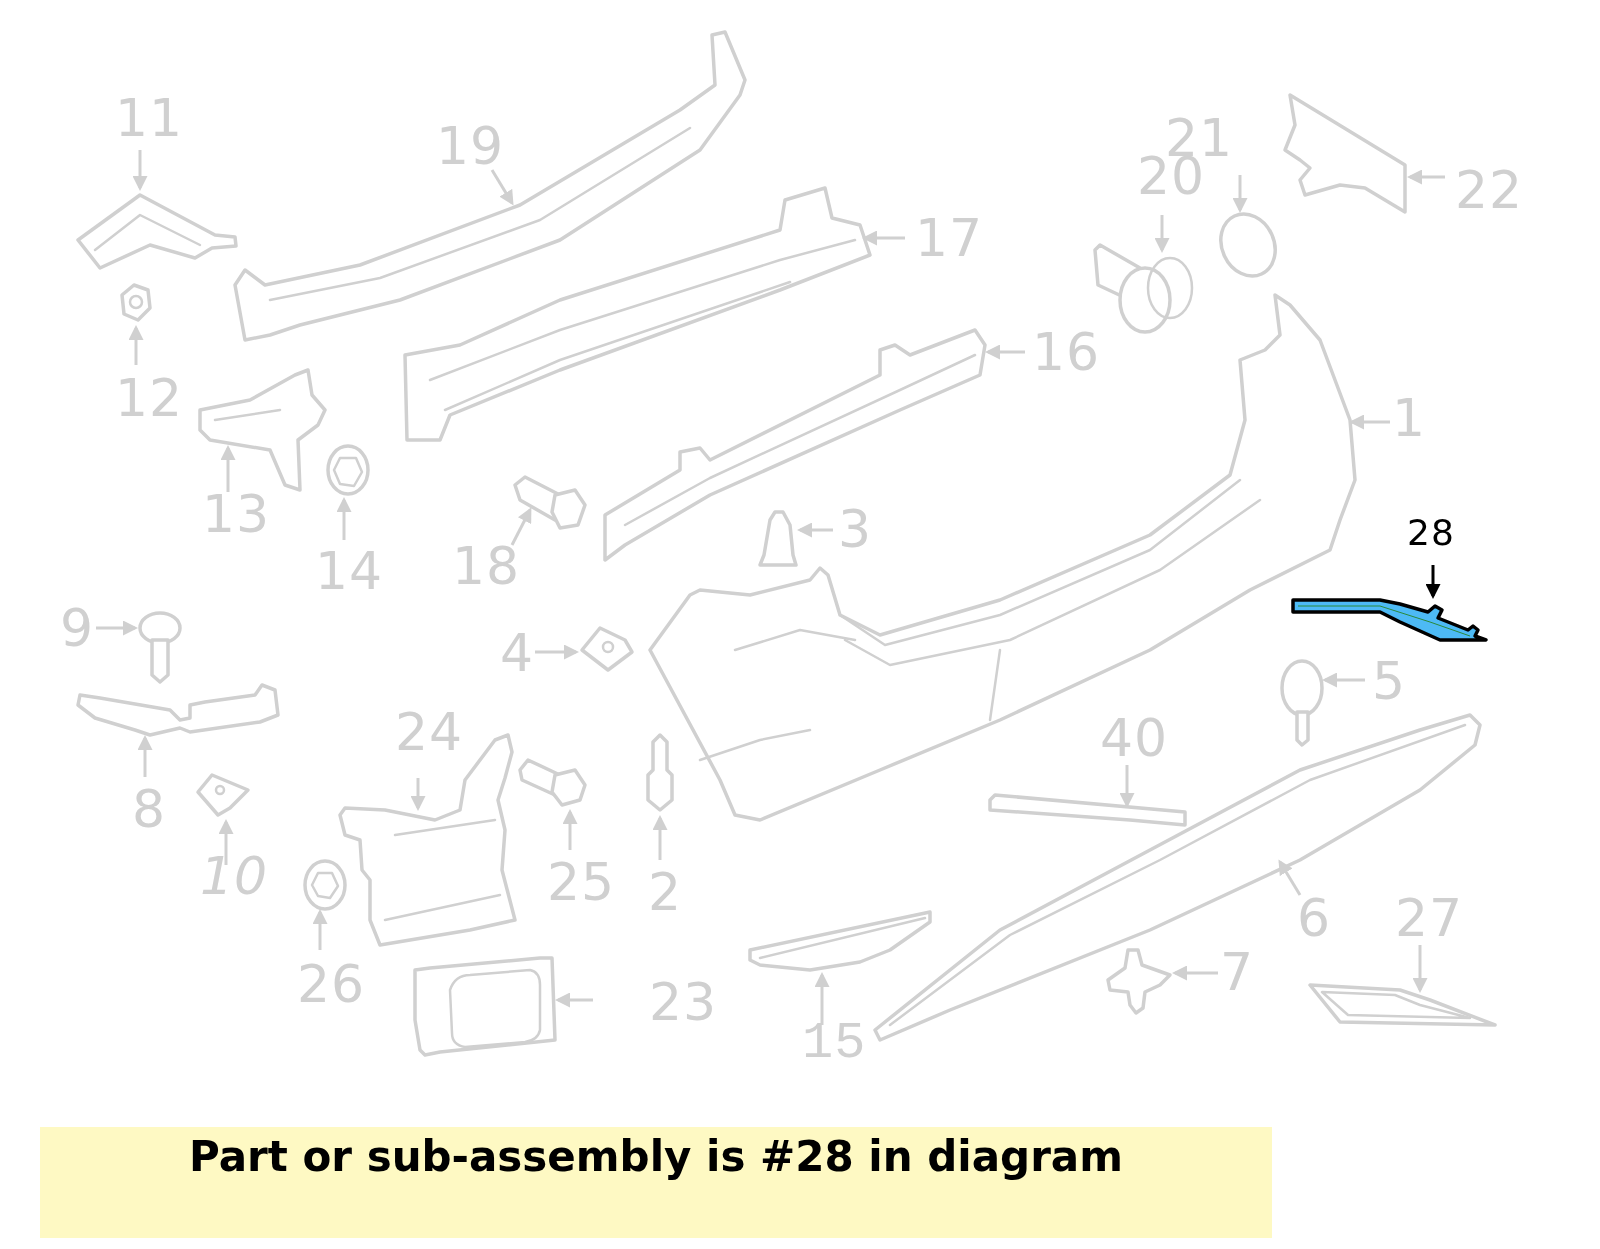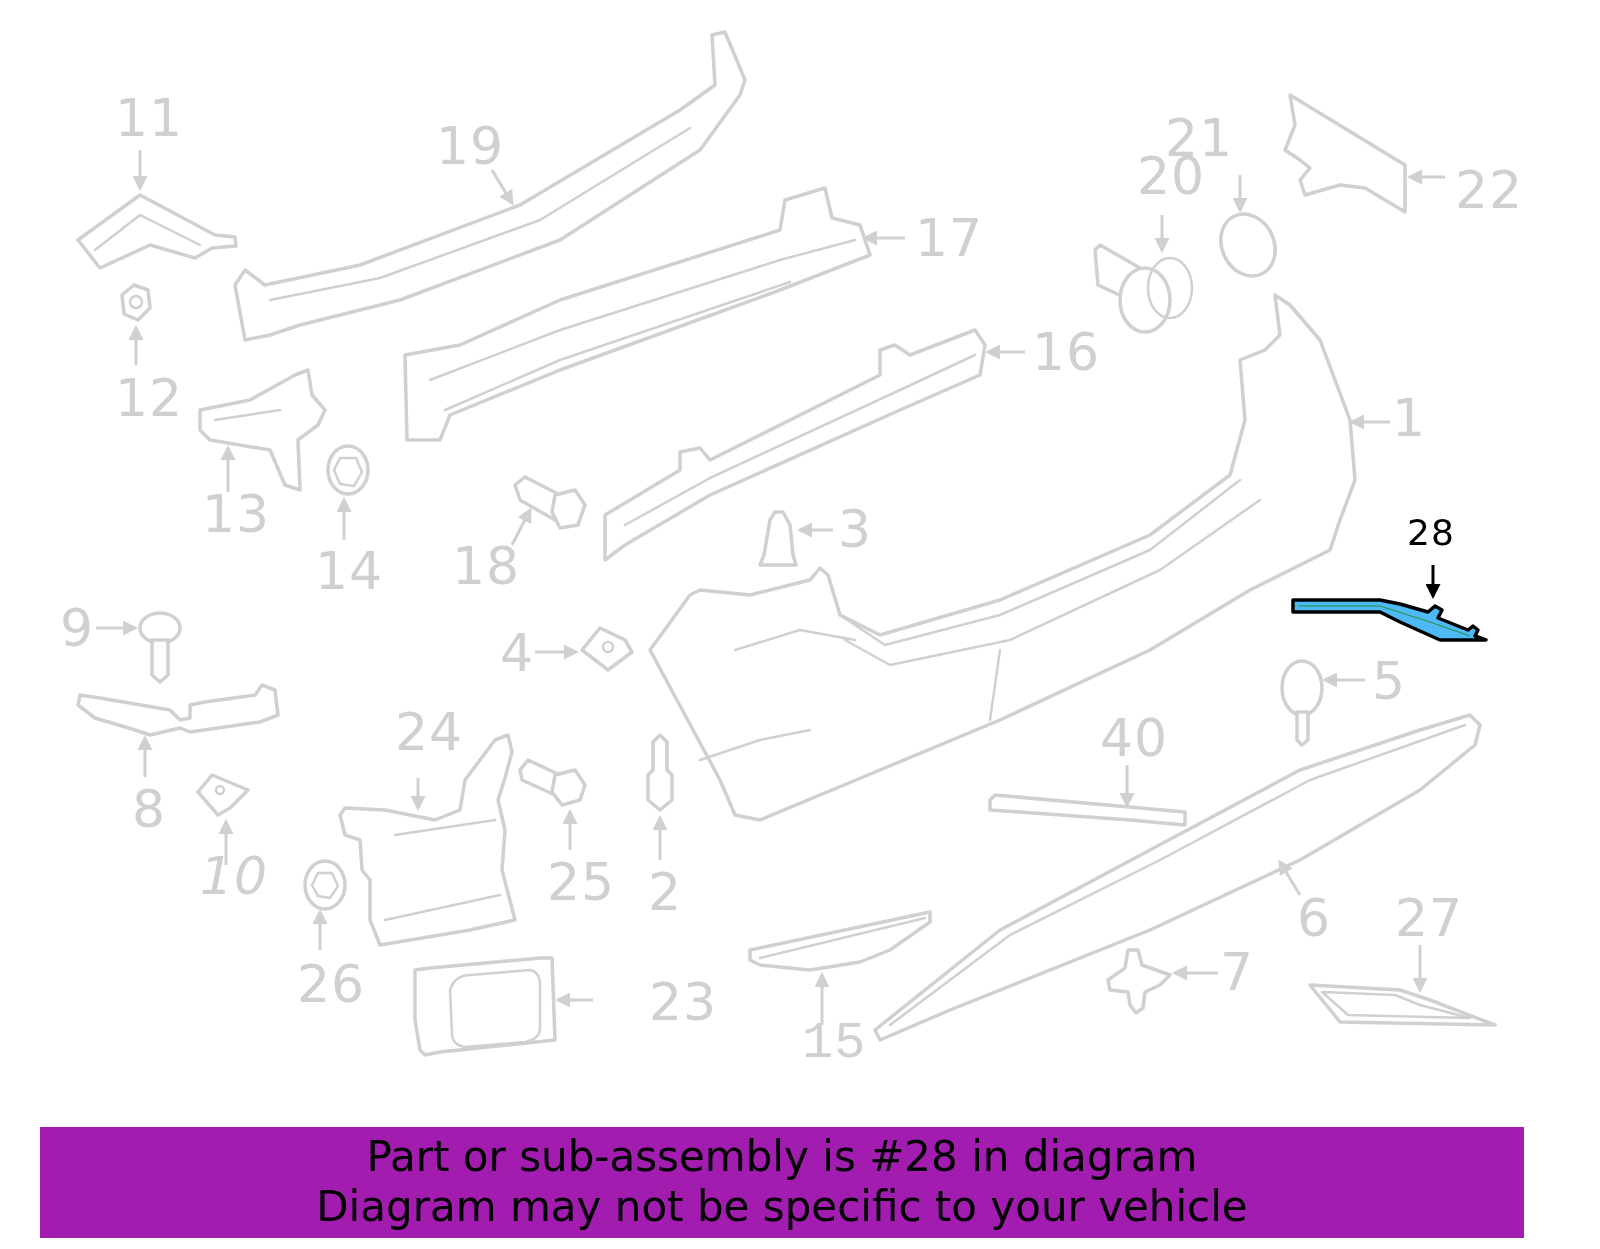--- a/index.html
+++ b/index.html
@@ -9,22 +9,22 @@
     .part { fill: #ffffff; stroke: #d0d0d0; stroke-width: 3.5; stroke-linejoin: round; stroke-linecap: round; }
     .part-thin { fill: none; stroke: #d0d0d0; stroke-width: 2.5; stroke-linecap: round; stroke-linejoin: round; }
     .leader { stroke: #d0d0d0; stroke-width: 3; fill: none; }
     .arrowhead { fill: #d0d0d0; }
     .callout-label { position: absolute; font-size: 52px; color: #d0d0d0; line-height: 1; white-space: nowrap; letter-spacing: 1px; }
     .callout-label.active { color: #000000; font-size: 36px; }
     .hl-part { fill: #4dbaf5; stroke: #000000; stroke-width: 3.5; stroke-linejoin: round; }
     .hl-inner { fill: none; stroke: #2a8a3a; stroke-width: 1; }
     .hl-leader { stroke: #000000; stroke-width: 3; }
     .hl-arrow { fill: #000000; }
-    #banner { position: absolute; left: 40px; top: 1127px; width: 1484px; height: 111px;
-              background: #a21caf; color: #000000; text-align: center; }
+    #banner { position: absolute; left: 40px; top: 1127px; width: 1232px; height: 111px;
+              background: #fef9c3; color: #000000; text-align: center; font-weight: bold; }
     #banner .line { font-size: 42px; line-height: 50px; display: block; }
     #banner .line1 { margin-top: 5px; }
   </style>
 </head>
 <body>
 
 <svg id="diagram" viewBox="0 0 1600 1100" xmlns="http://www.w3.org/2000/svg">
   <defs>
     <marker id="ah" viewBox="0 0 10 10" refX="8" refY="5" markerWidth="5" markerHeight="5" orient="auto-start-reverse">
       <path d="M0,0 L10,5 L0,10 z" class="arrowhead"></path>
@@ -234,14 +234,13 @@
 <span class="callout-label" style="left:648px; top:866px;">2</span>
 <span class="callout-label" style="left:1297px; top:892px;">6</span>
 <span class="callout-label" style="left:1395px; top:892px;">27</span>
 <span class="callout-label" style="left:297px; top:958px;">26</span>
 <span class="callout-label" style="left:1220px; top:946px;">7</span>
 <span class="callout-label" style="left:632px; top:976px;margin-left:17px;">23</span>
 <span class="callout-label" style="left:802px; top:1018px;font-family:Liberation Mono, monospace;">15</span>
 
 <div id="banner">
   <span class="line line1">Part or sub-assembly is #28 in diagram</span>
-  <span class="line line2">Diagram may not be specific to your vehicle</span>
 </div>
 
 </body></html>

